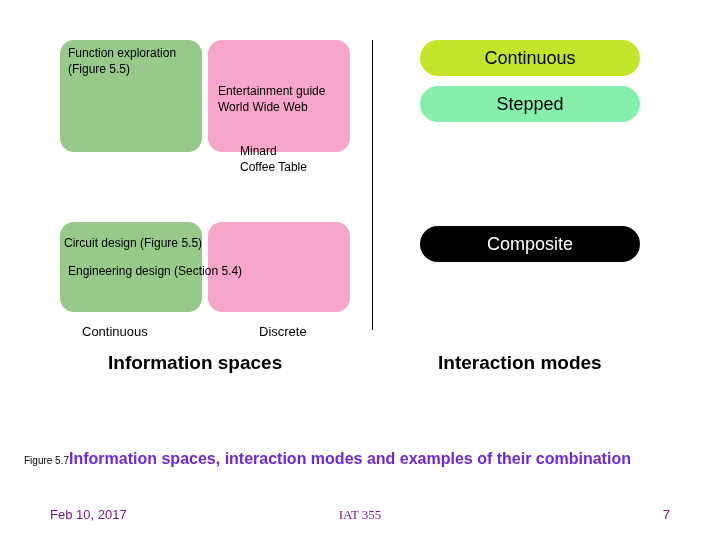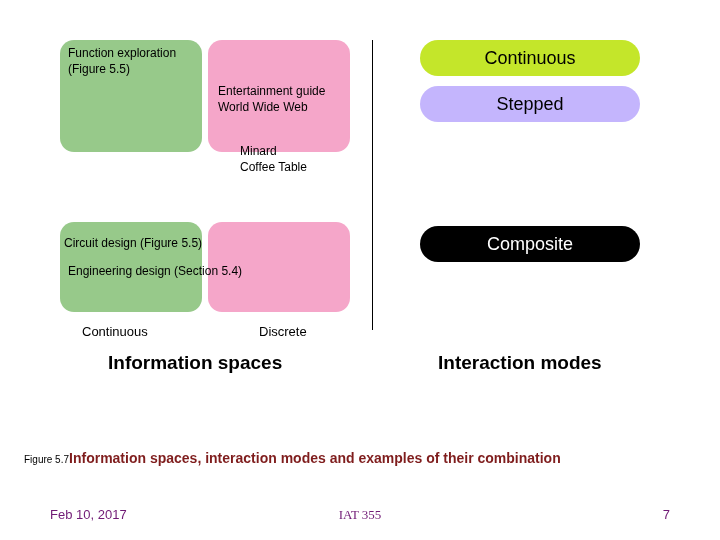--- a/index.html
+++ b/index.html
@@ -76,41 +76,41 @@
     left: 360px;
     width: 220px;
     height: 36px;
     border-radius: 18px;
     text-align: center;
     line-height: 36px;
     font-size: 18px;
     color: #000;
   }
   .pill-continuous { top: 0;   background: #c4e62a; }
-  .pill-stepped    { top: 46px; background: #c4b5fd; }
+  .pill-stepped    { top: 46px; background: #86efac; }
   .pill-passive    { top: 92px; background: #9d9d9d; }
   .pill-composite  { top: 186px; background: #000; color: #fff; }
 
   
   .caption-row {
     position: absolute;
     left: 24px;
     top: 450px;
     width: 680px;
     display: flex;
     align-items: baseline;
   }
   .fig-num {
     font-size: 10px;
     color: #000;
   }
   .fig-text {
-    font-size: 14px;
+    font-size: 16px;
     font-weight: bold;
-    color: #7f1d1d;
+    color: #6d28d9;
   }
 
   
   .footer {
     position: absolute;
     left: 50px;
     bottom: 18px;
     width: 620px;
     display: flex;
     justify-content: space-between;

